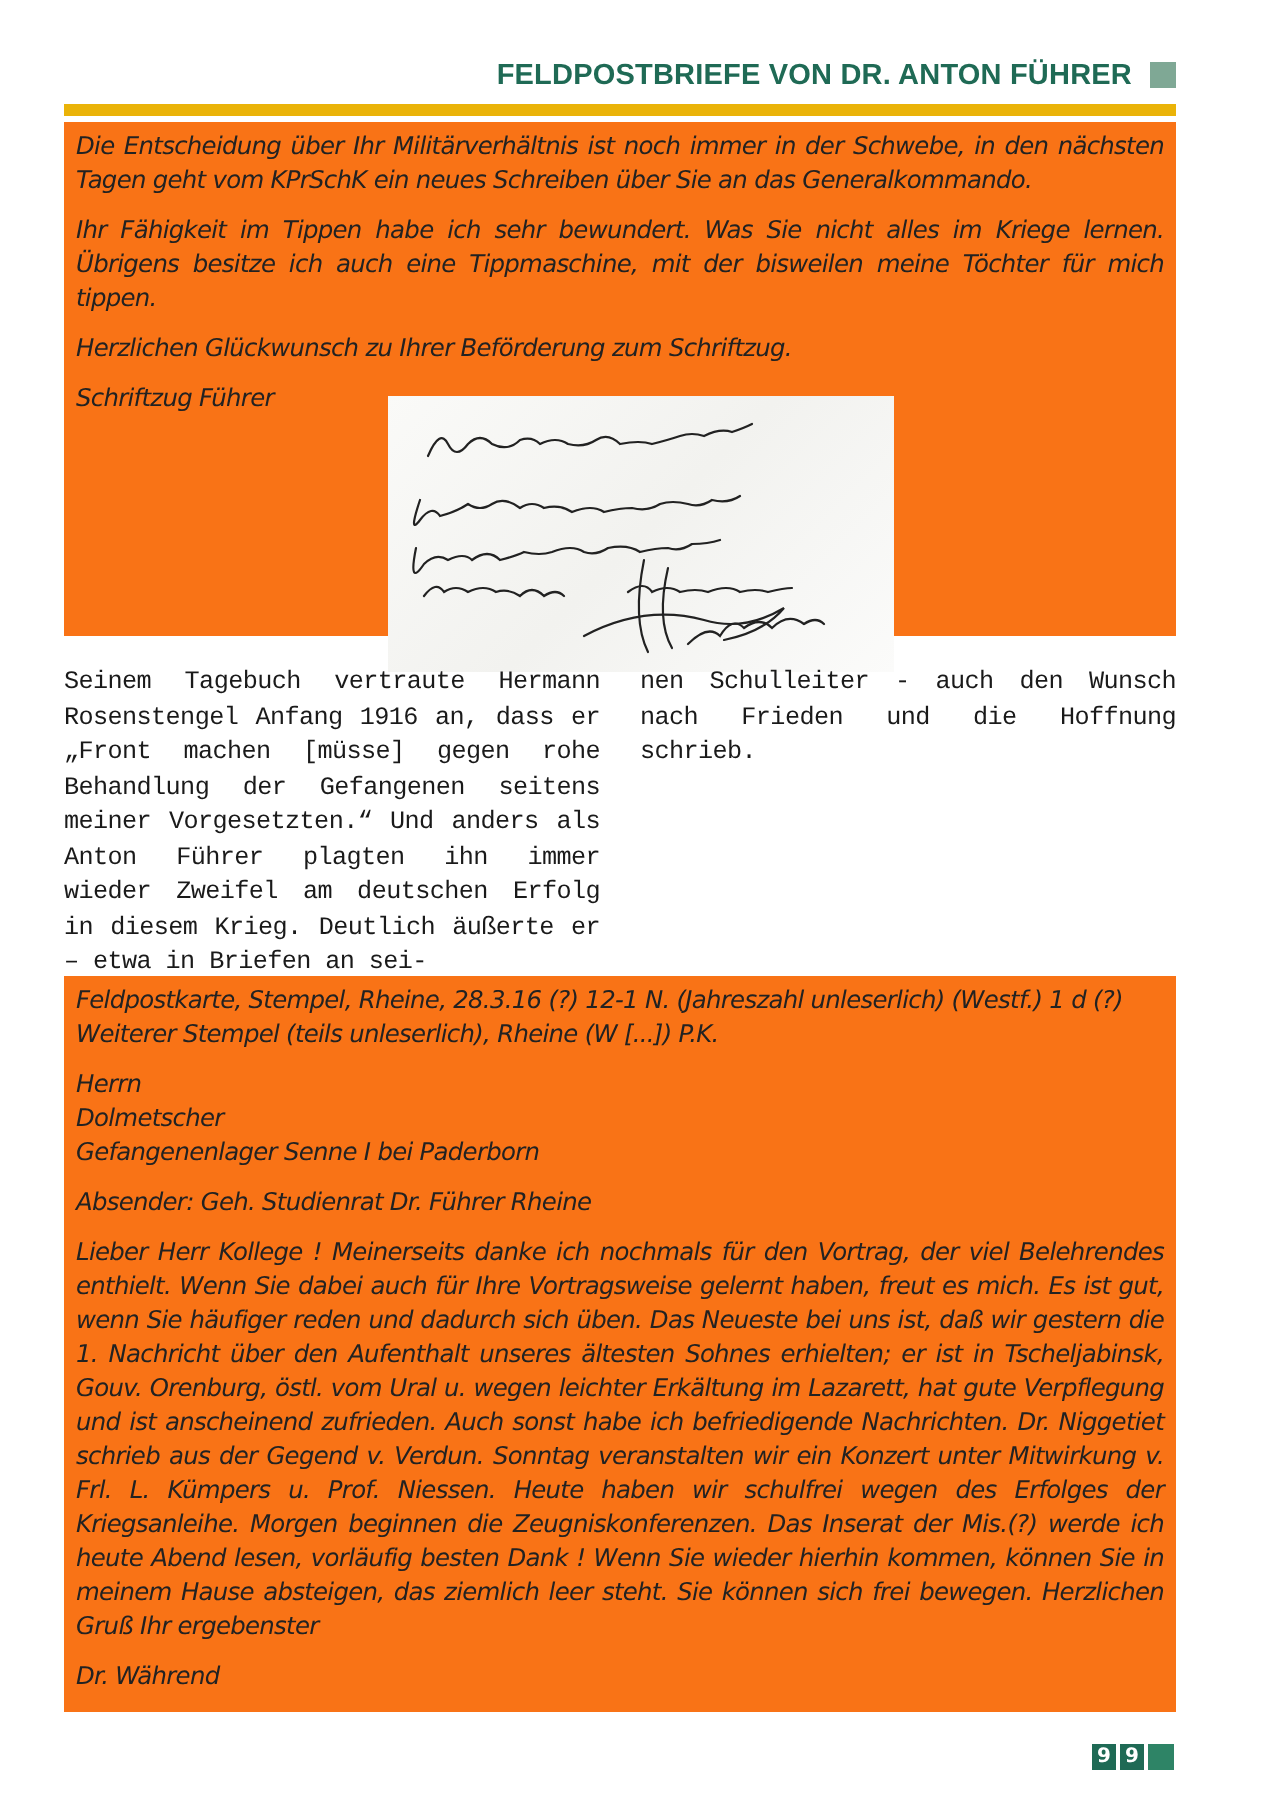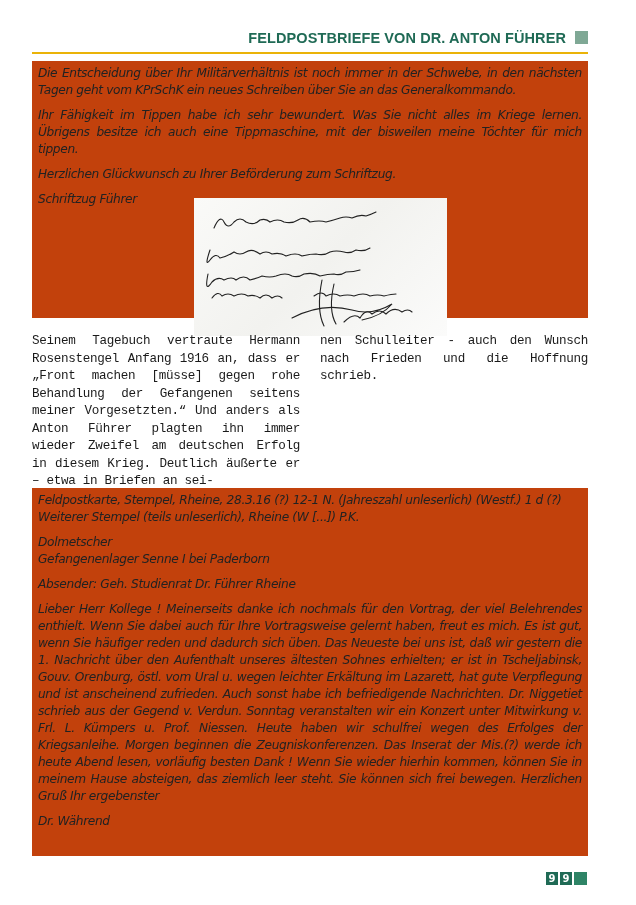--- a/index.html
+++ b/index.html
@@ -2,32 +2,32 @@
 <html><head>
   <meta charset="utf-8">
   <style>
     html, body { margin: 0; padding: 0; }
     body {
       width: 636px; height: 905px; background: #ffffff; position: relative; overflow: hidden;
       font-family: "Liberation Serif", serif; color: #1a1a1a;
     }
     .header {
       position: absolute; left: 32px; top: 28px; width: 556px; height: 24px;
-      border-bottom: 2px solid #eab308;
+      border-bottom: 6px solid #eab308;
     }
     .header-title {
       position: absolute; right: 22px; top: 2px;
       font-family: "Liberation Sans", sans-serif; font-weight: bold; font-size: 14.5px;
       color: #1f6a55; letter-spacing: 0.1px; white-space: nowrap;
     }
     .header-square {
       position: absolute; right: 0; top: 3px; width: 13px; height: 13px; background: #7fa895;
     }
     .box {
-      position: absolute; left: 32px; width: 556px; background: #c2410c; box-sizing: border-box;
+      position: absolute; left: 32px; width: 556px; background: #f97316; box-sizing: border-box;
       padding: 4px 6px 0 6px;
       font-family: "DejaVu Sans", sans-serif; font-style: italic; font-size: 12.2px; line-height: 17px;
       color: #222;
       letter-spacing: -0.35px;
     }
     .box1 { top: 61px; height: 257px; }
     .box2 { top: 488px; height: 368px; }
     .box p { margin: 0 0 8px 0; text-align: justify; }
     .sig-row { position: relative; height: 140px; }
     .sig-label { position: absolute; left: 0; top: 0; }
@@ -91,20 +91,21 @@
     <p>Seinem Tagebuch vertraute Hermann Rosenstengel Anfang 1916 an, dass er „Front machen [müsse] gegen rohe Behandlung der Gefangenen seitens meiner Vorgesetzten.“ Und anders als Anton Führer plagten ihn immer wieder Zweifel am deutschen Erfolg in diesem Krieg. Deutlich äußerte er – etwa in Briefen an sei-</p>
   </div>
   <div class="col">
     <p>nen Schulleiter - auch den Wunsch nach Frieden und die Hoffnung schrieb.</p>
   </div>
 </div>
 
 <div class="box box2">
   <p style="text-align:left;">Feldpostkarte, Stempel, Rheine, 28.3.16 (?) 12-1 N. (Jahreszahl unleserlich) (Westf.) 1 d (?) Weiterer Stempel (teils unleserlich), Rheine (W [...]) P.K.</p>
   <div class="addr">
+    <div>Herrn</div>
     <div>Dolmetscher</div>
     <div>Gefangenenlager Senne I bei Paderborn</div>
   </div>
   <p>Absender: Geh. Studienrat Dr. Führer Rheine</p>
   <p>Lieber Herr Kollege ! Meinerseits danke ich nochmals für den Vortrag, der viel Belehrendes enthielt. Wenn Sie dabei auch für Ihre Vortragsweise gelernt haben, freut es mich. Es ist gut, wenn Sie häufiger reden und dadurch sich üben. Das Neueste bei uns ist, daß wir gestern die 1. Nachricht über den Aufenthalt unseres ältesten Sohnes erhielten; er ist in Tscheljabinsk, Gouv. Orenburg, östl. vom Ural u. wegen leichter Erkältung im Lazarett, hat gute Verpflegung und ist anscheinend zufrieden. Auch sonst habe ich befriedigende Nachrichten. Dr. Niggetiet schrieb aus der Gegend v. Verdun. Sonntag veranstalten wir ein Konzert unter Mitwirkung v. Frl. L. Kümpers u. Prof. Niessen. Heute haben wir schulfrei wegen des Erfolges der Kriegsanleihe. Morgen beginnen die Zeugniskonferenzen. Das Inserat der Mis.(?) werde ich heute Abend lesen, vorläufig besten Dank ! Wenn Sie wieder hierhin kommen, können Sie in meinem Hause absteigen, das ziemlich leer steht. Sie können sich frei bewegen. Herzlichen Gruß Ihr ergebenster</p>
   <p>Dr. Während</p>
 </div>
 
 <div class="page-num">
   <span>9</span>

